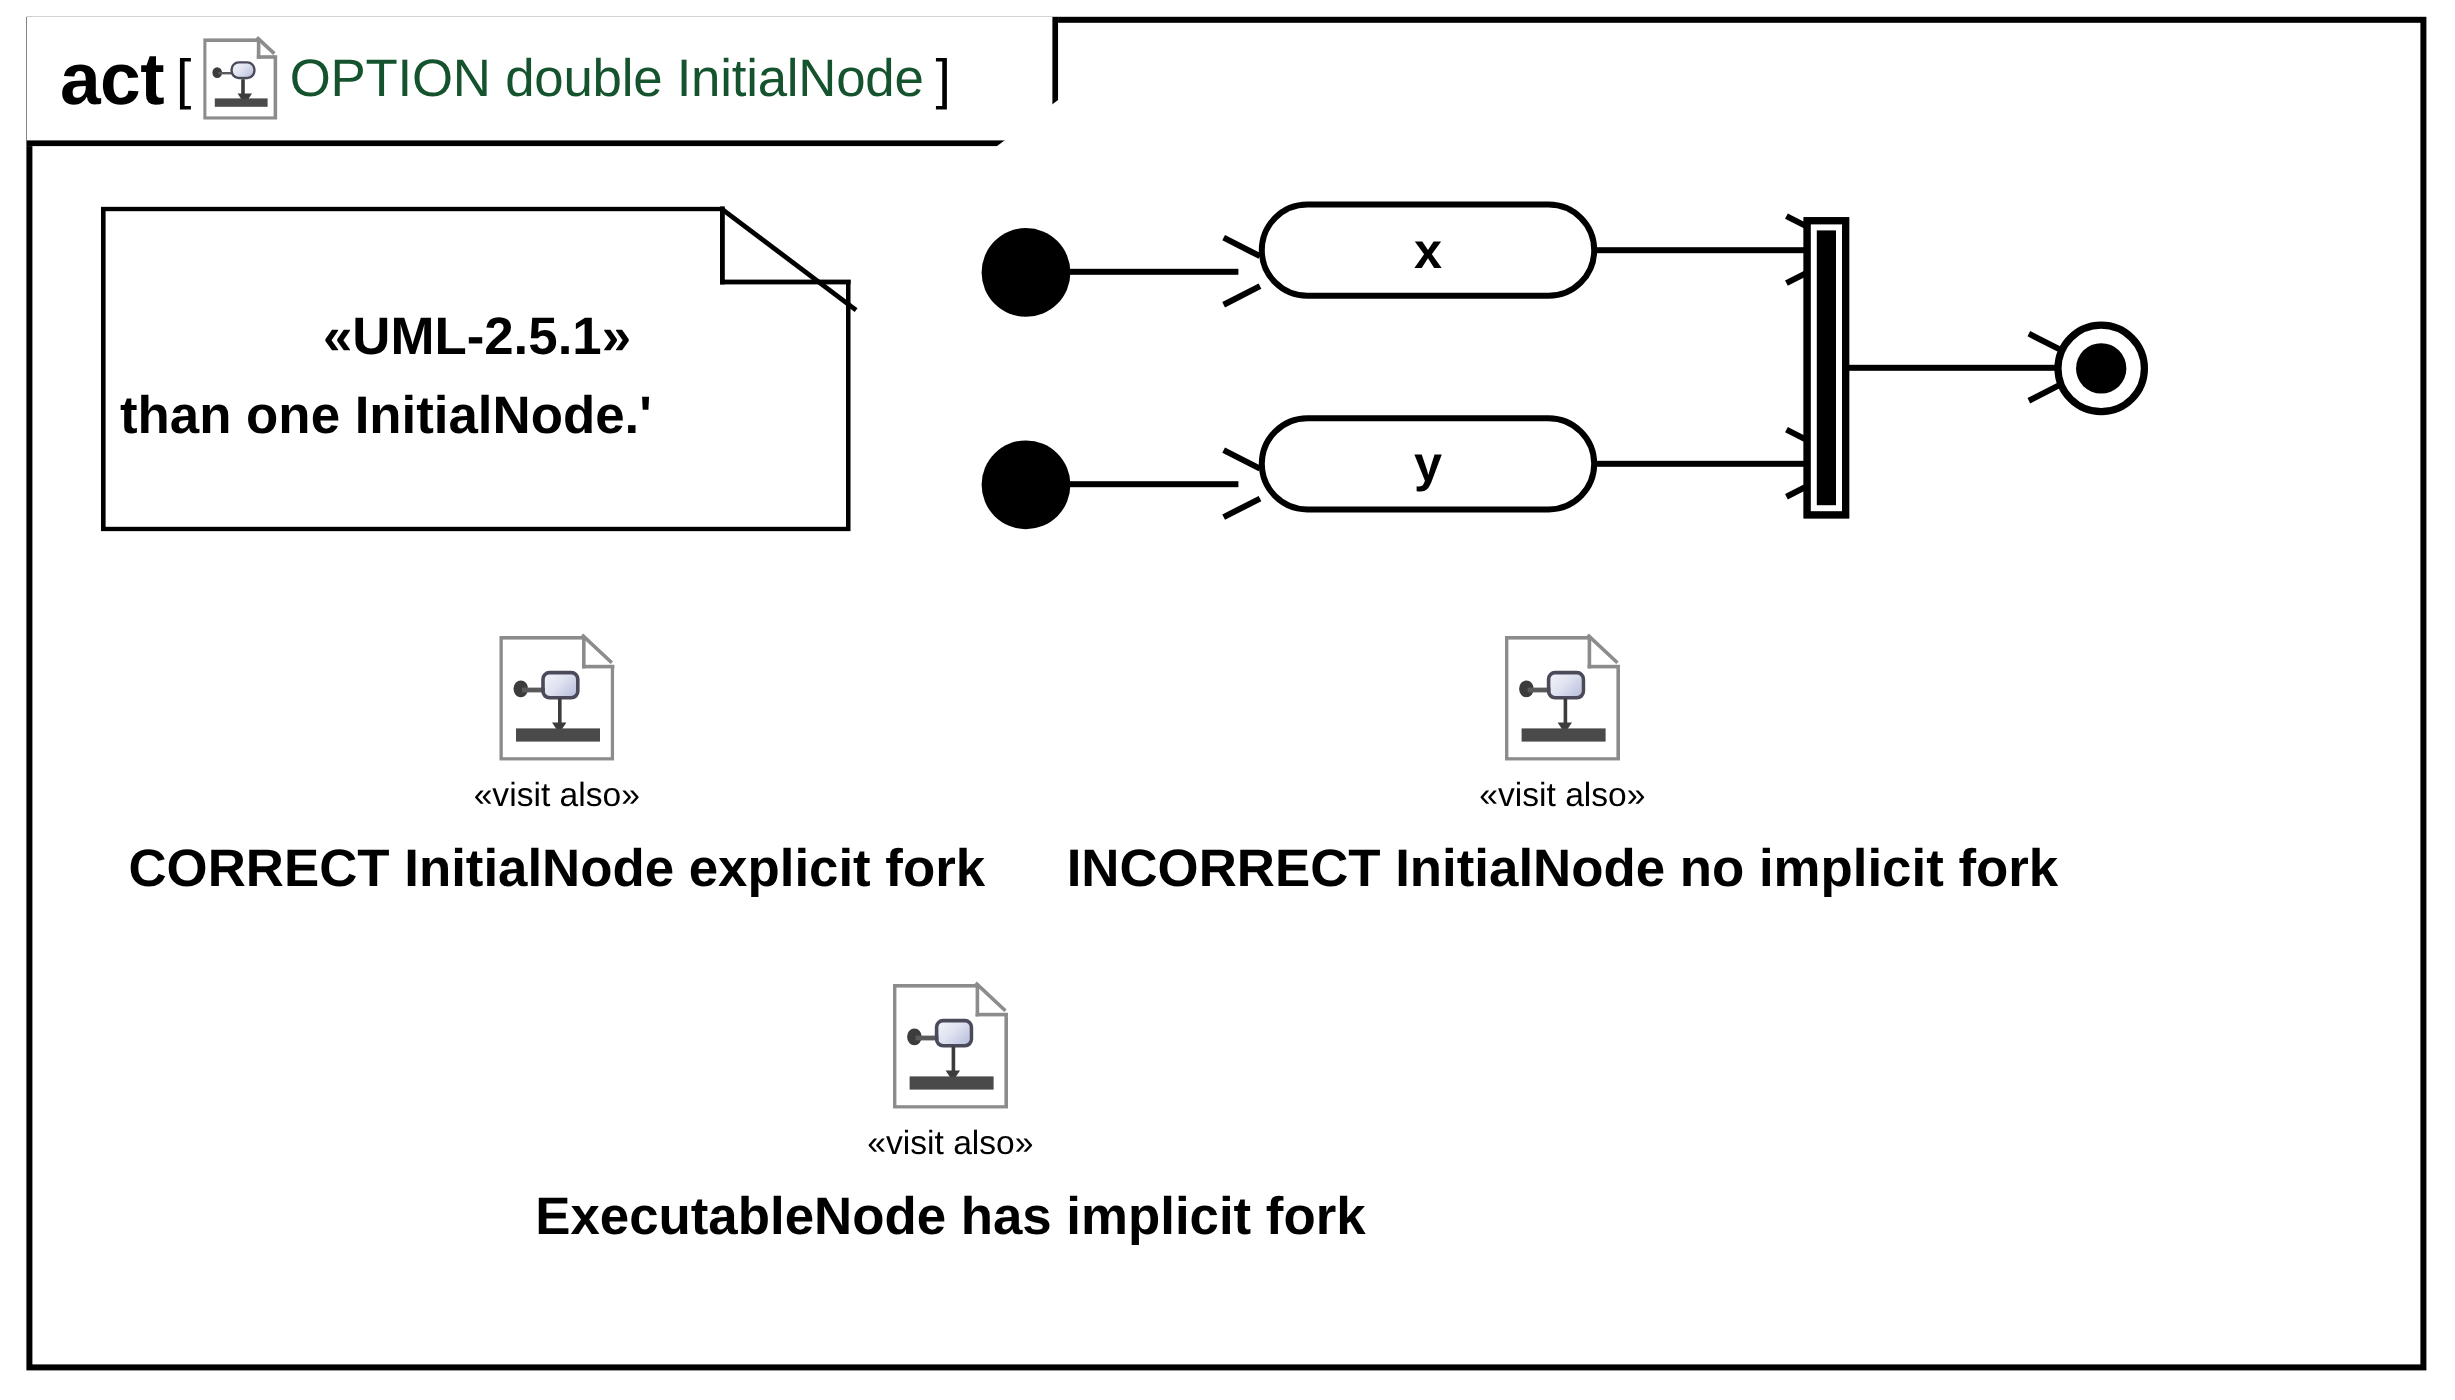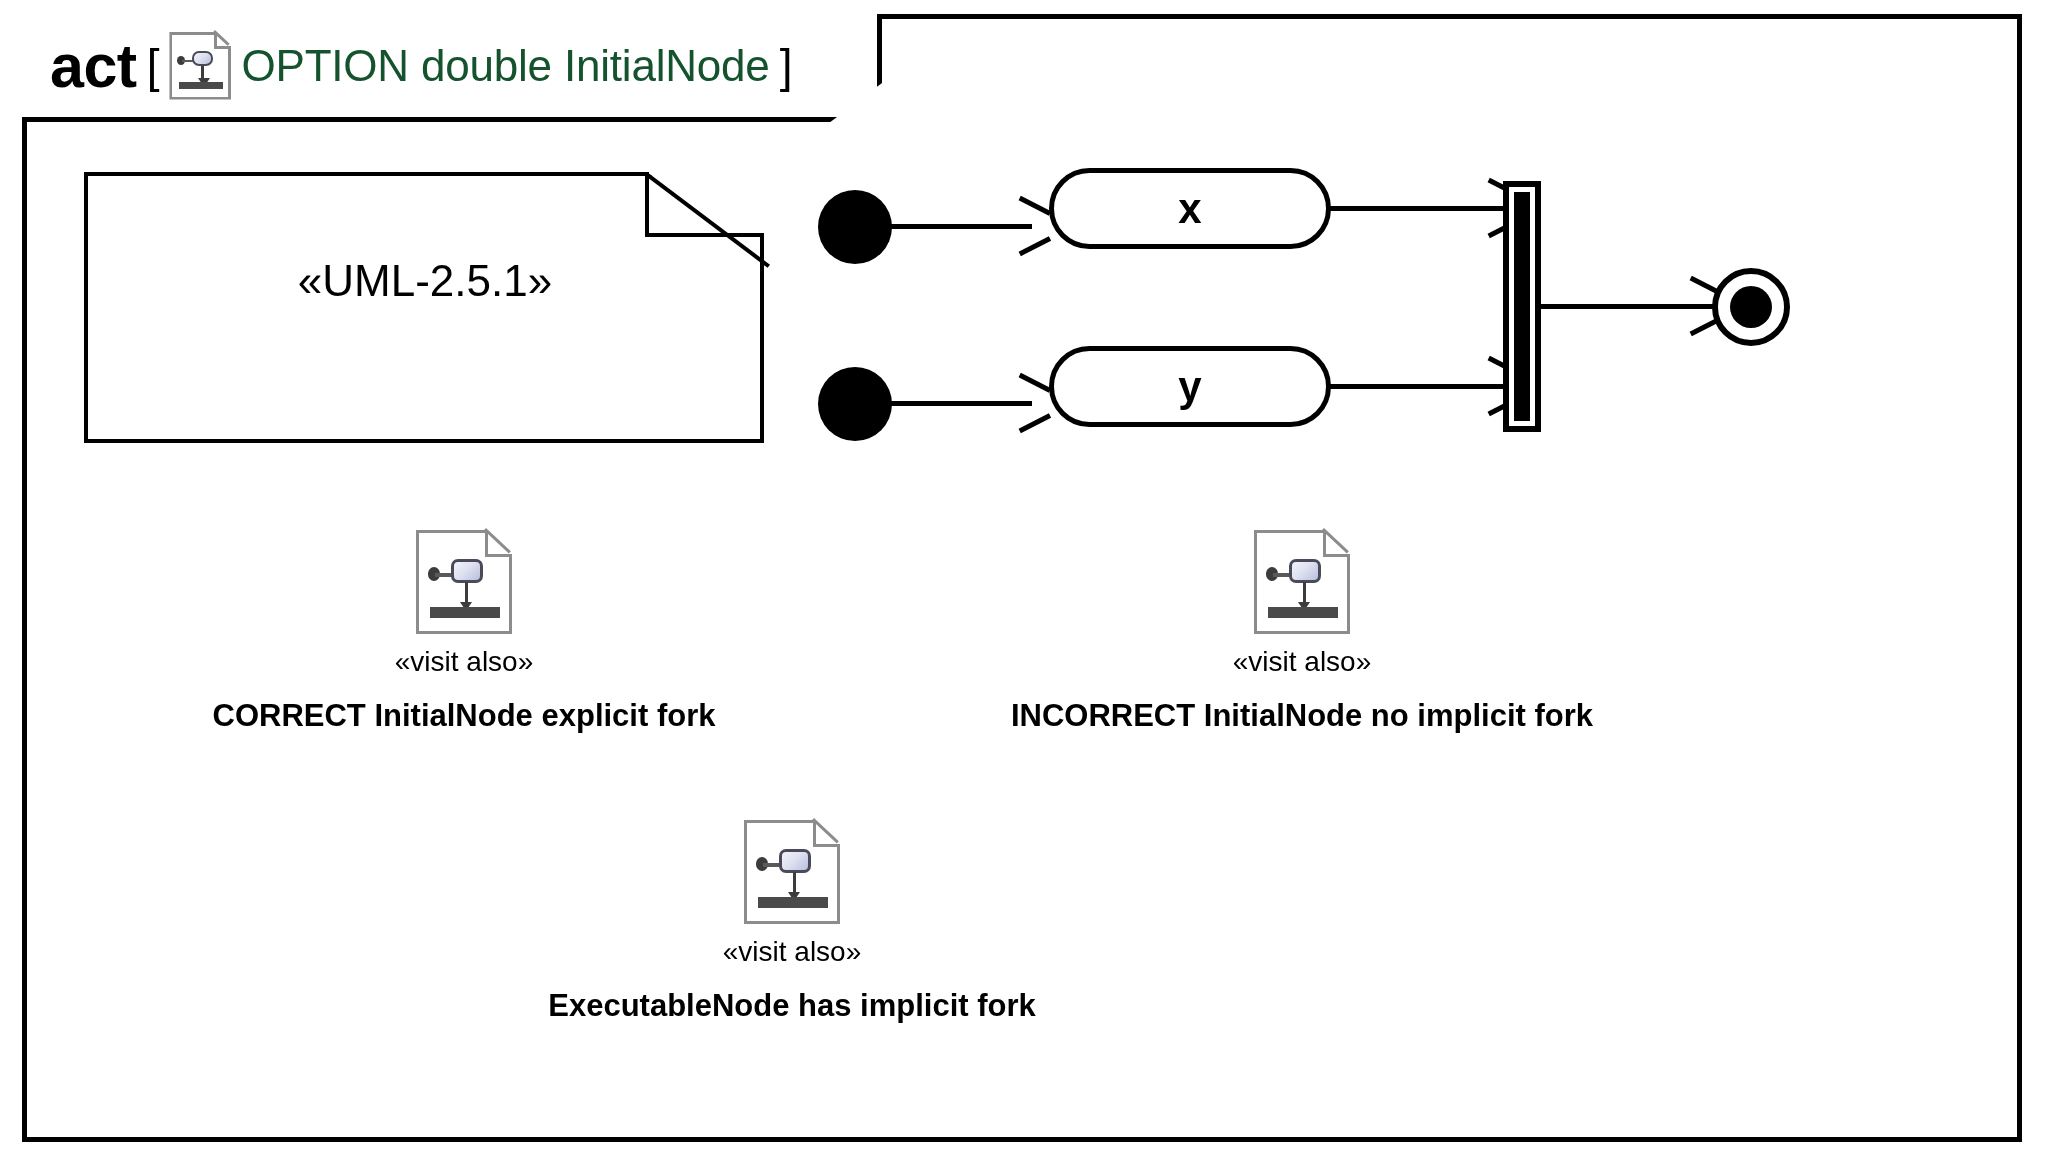--- a/index.html
+++ b/index.html
@@ -171,22 +171,23 @@
   
   #tab-icon { width: 62px; height: 68px; }
   #tab-icon .action { border-width: 2px; }
   #tab-icon .page   { border-width: 3px; }
 
   
   #note {
     position: absolute;
     left: 84px;
     top: 172px;
-    width: 680px;
+    width: 625px;
     height: 271px;
+    font-weight: bold;
   }
   #note .note-body {
     position: absolute;
     inset: 0;
     background: #ffffff;
     border: 4px solid #000000;
     box-sizing: border-box;
     clip-path: polygon(0 0, 82.5% 0, 100% 24%, 100% 100%, 0 100%);
   }
   #note .note-fold {
@@ -339,41 +340,42 @@
     margin: 0 auto;
     position: relative;
   }
   .legend .legend-stereotype {
     font-size: 28px;
     color: #000;
     margin-top: 8px;
     white-space: nowrap;
   }
   .legend .legend-caption {
-    font-size: 31px;
+    font-size: 44px;
     font-weight: bold;
     color: #000;
     margin-top: 20px;
     white-space: nowrap;
   }
 
   #legend-correct   { left: 84px;   top: 530px; width: 760px; }
   #legend-incorrect { left: 862px;  top: 530px; width: 880px; }
   #legend-exec      { left: 422px;  top: 820px; width: 740px; }
 </style>
 </head>
 <body>
 
 <div id="diagram-frame"></div>
 
 <div id="note">
   <div class="note-body"></div>
   <div class="note-fold"></div>
   <div class="note-text">
     <div class="note-line centered">«UML-2.5.1»</div>
+    <div class="note-line">than one InitialNode.'</div>
   </div>
 </div>
 
 <div class="init-node" id="init-node-1"></div>
 <div class="init-node" id="init-node-2"></div>
 
 <div class="edge" style="left:890px; top:224px; width:142px;"></div>
 <div class="arrow-head open" style="left:1016px; top:209px;"></div>
 
 <div class="edge" style="left:890px; top:401px; width:142px;"></div>

